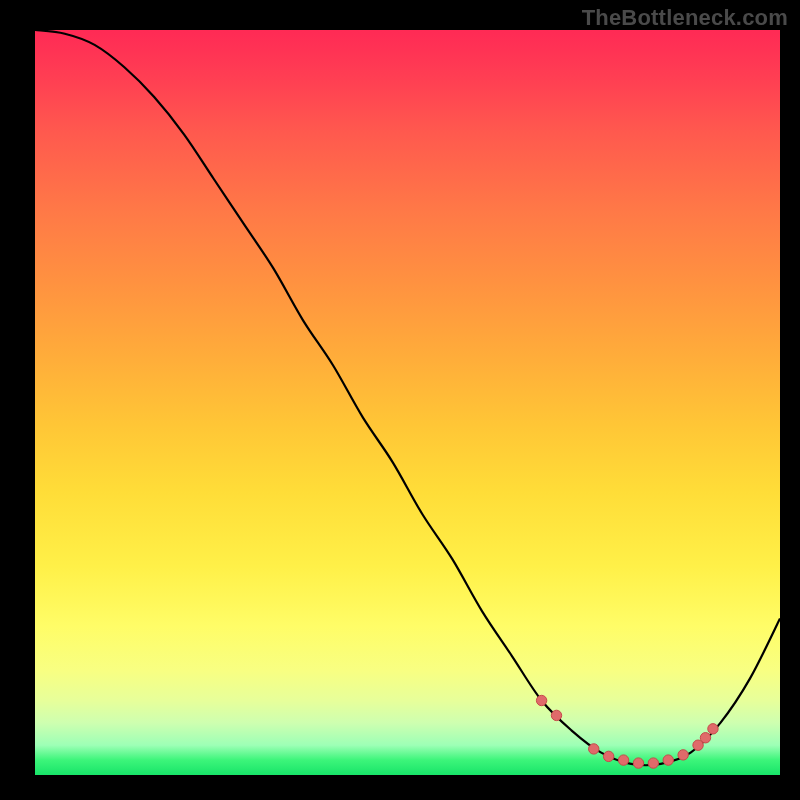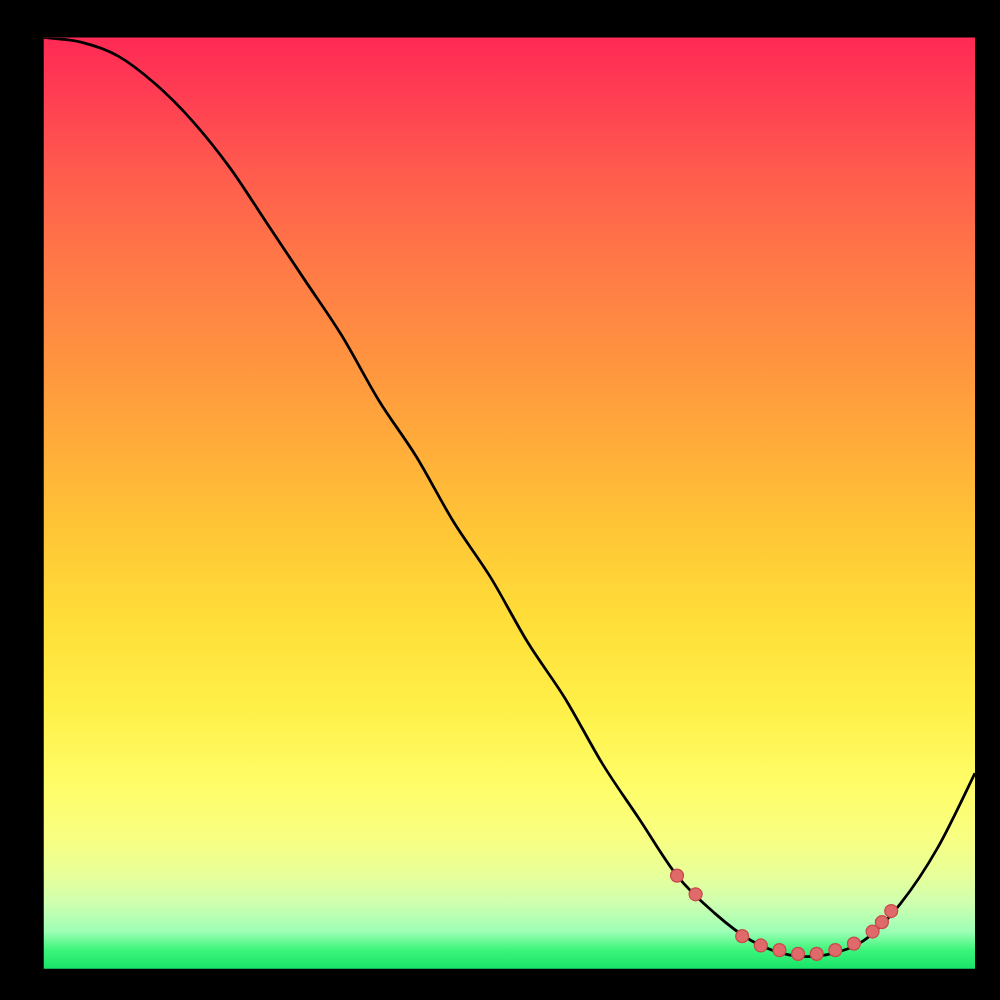--- a/index.html
+++ b/index.html
@@ -68,13 +68,14 @@
           <circle cx="618.35" cy="733.08" r="5.2" fill="#e06a6a" stroke="#c64a4a" stroke-width="1"></circle>
           <circle cx="633.25" cy="730.10" r="5.2" fill="#e06a6a" stroke="#c64a4a" stroke-width="1"></circle>
           <circle cx="648.15" cy="724.88" r="5.2" fill="#e06a6a" stroke="#c64a4a" stroke-width="1"></circle>
           <circle cx="663.05" cy="715.20" r="5.2" fill="#e06a6a" stroke="#c64a4a" stroke-width="1"></circle>
           <circle cx="670.50" cy="707.75" r="5.2" fill="#e06a6a" stroke="#c64a4a" stroke-width="1"></circle>
           <circle cx="677.95" cy="698.81" r="5.2" fill="#e06a6a" stroke="#c64a4a" stroke-width="1"></circle>
         </g>
     </svg>
 
   </div>
+  <div class="watermark">TheBottleneck.com</div>
 </div>
 
 </body></html>

